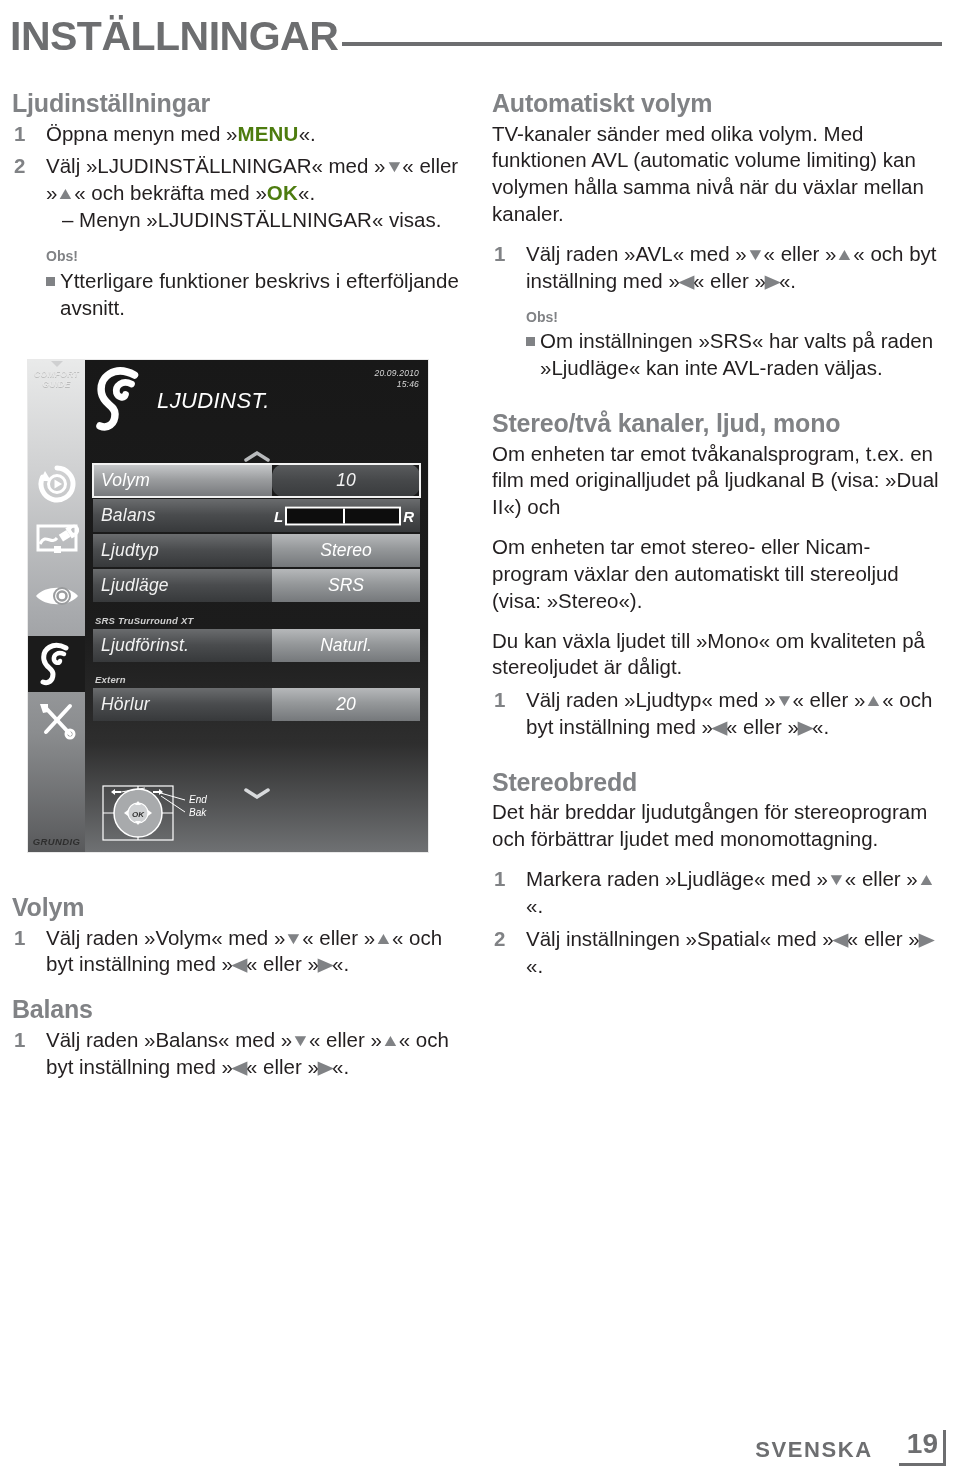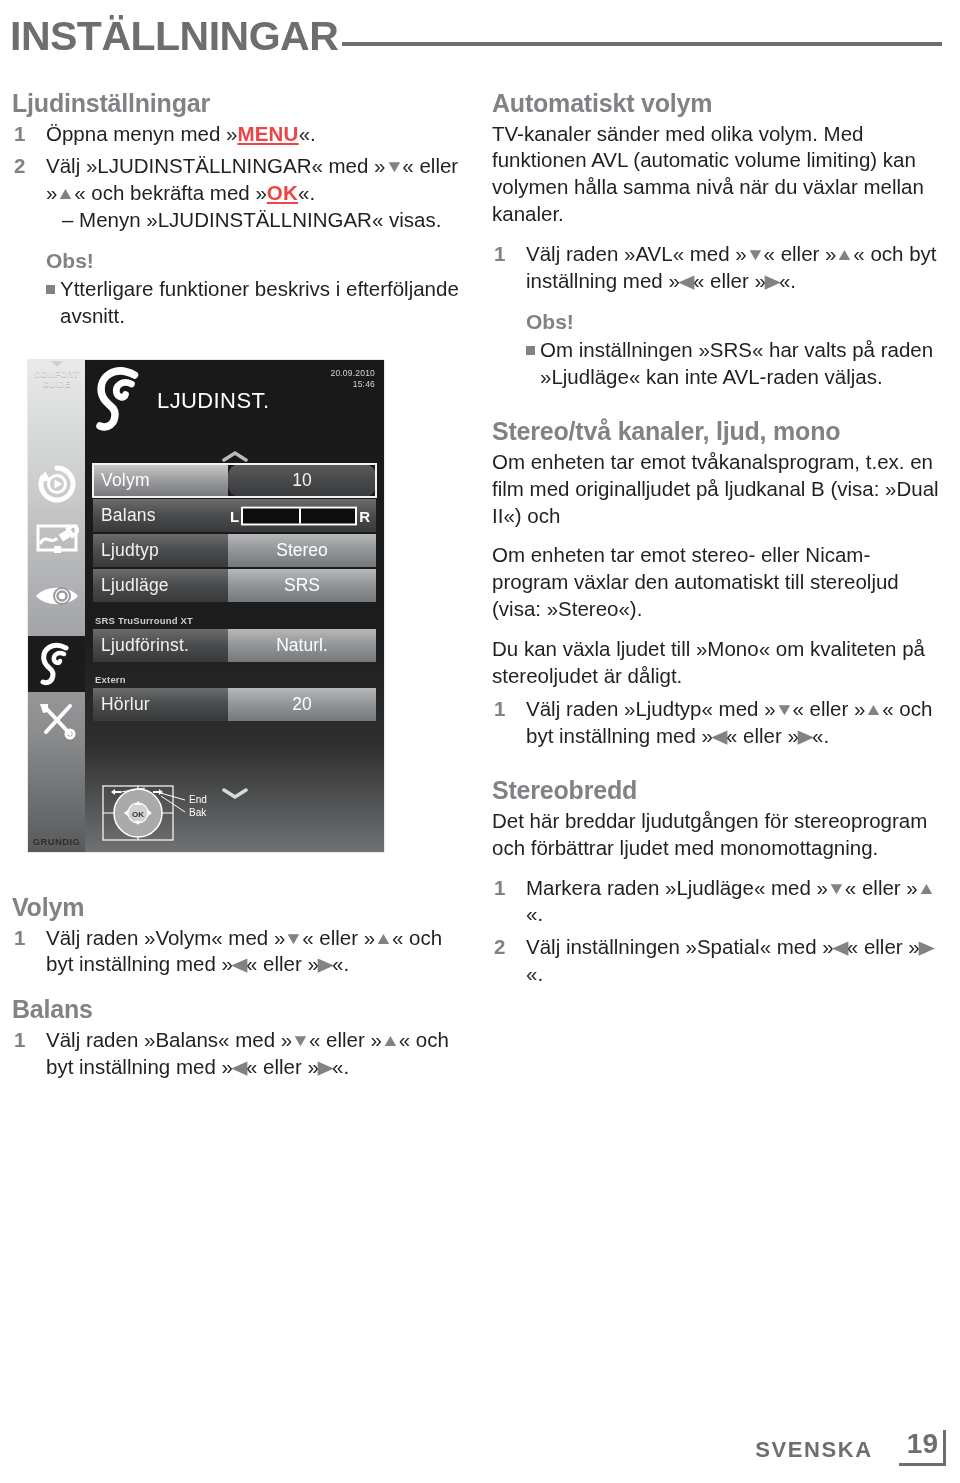--- a/index.html
+++ b/index.html
@@ -54,21 +54,21 @@
 
   h2.section {
     font-size: 25px;
     font-weight: bold;
     color: #808285;
     margin: 0 0 2px 0;
     line-height: 1.22;
     letter-spacing: -0.2px;
   }
   h3.obs {
-    font-size: 21px;
+    font-size: 14px;
     font-weight: bold;
     color: #808285;
     margin: 14px 0 3px 34px;
     line-height: 1.2;
   }
   p.para {
     font-size: 20.5px;
     line-height: 1.31;
     margin: 0 0 13px 0;
     color: #231f20;
@@ -111,43 +111,43 @@
     left: 34px;
     top: 9px;
     width: 9px;
     height: 9px;
     background: #808285;
   }
 
   
   .kb {
     font-weight: bold;
-    color: #ef4444;
+    color: #4d7c0f;
     letter-spacing: 0.2px;
-    text-decoration: underline;
   }
   .arw {
     font-weight: bold;
     color: #808285;
     font-size: 17px;
     display: inline-block;
     transform: scaleX(1.15);
     vertical-align: 1px;
   }
 
   
   .osd {
     position: absolute;
     left: 28px;
     top: 360px;
-    width: 356px;
+    width: 400px;
     height: 492px;
     display: flex;
     background: #111;
     box-shadow: 0 0 0 1px #e9e9e9;
+    font-style: italic;
   }
   .osd-sidebar {
     width: 57px;
     flex: 0 0 57px;
     background: linear-gradient(180deg,#e9eaea 0%,#d0d1d2 22%,#a7a9ac 52%,#8a8c8e 76%,#58595b 100%);
     position: relative;
   }
   .cg-label {
     position: absolute;
     top: 9px;

